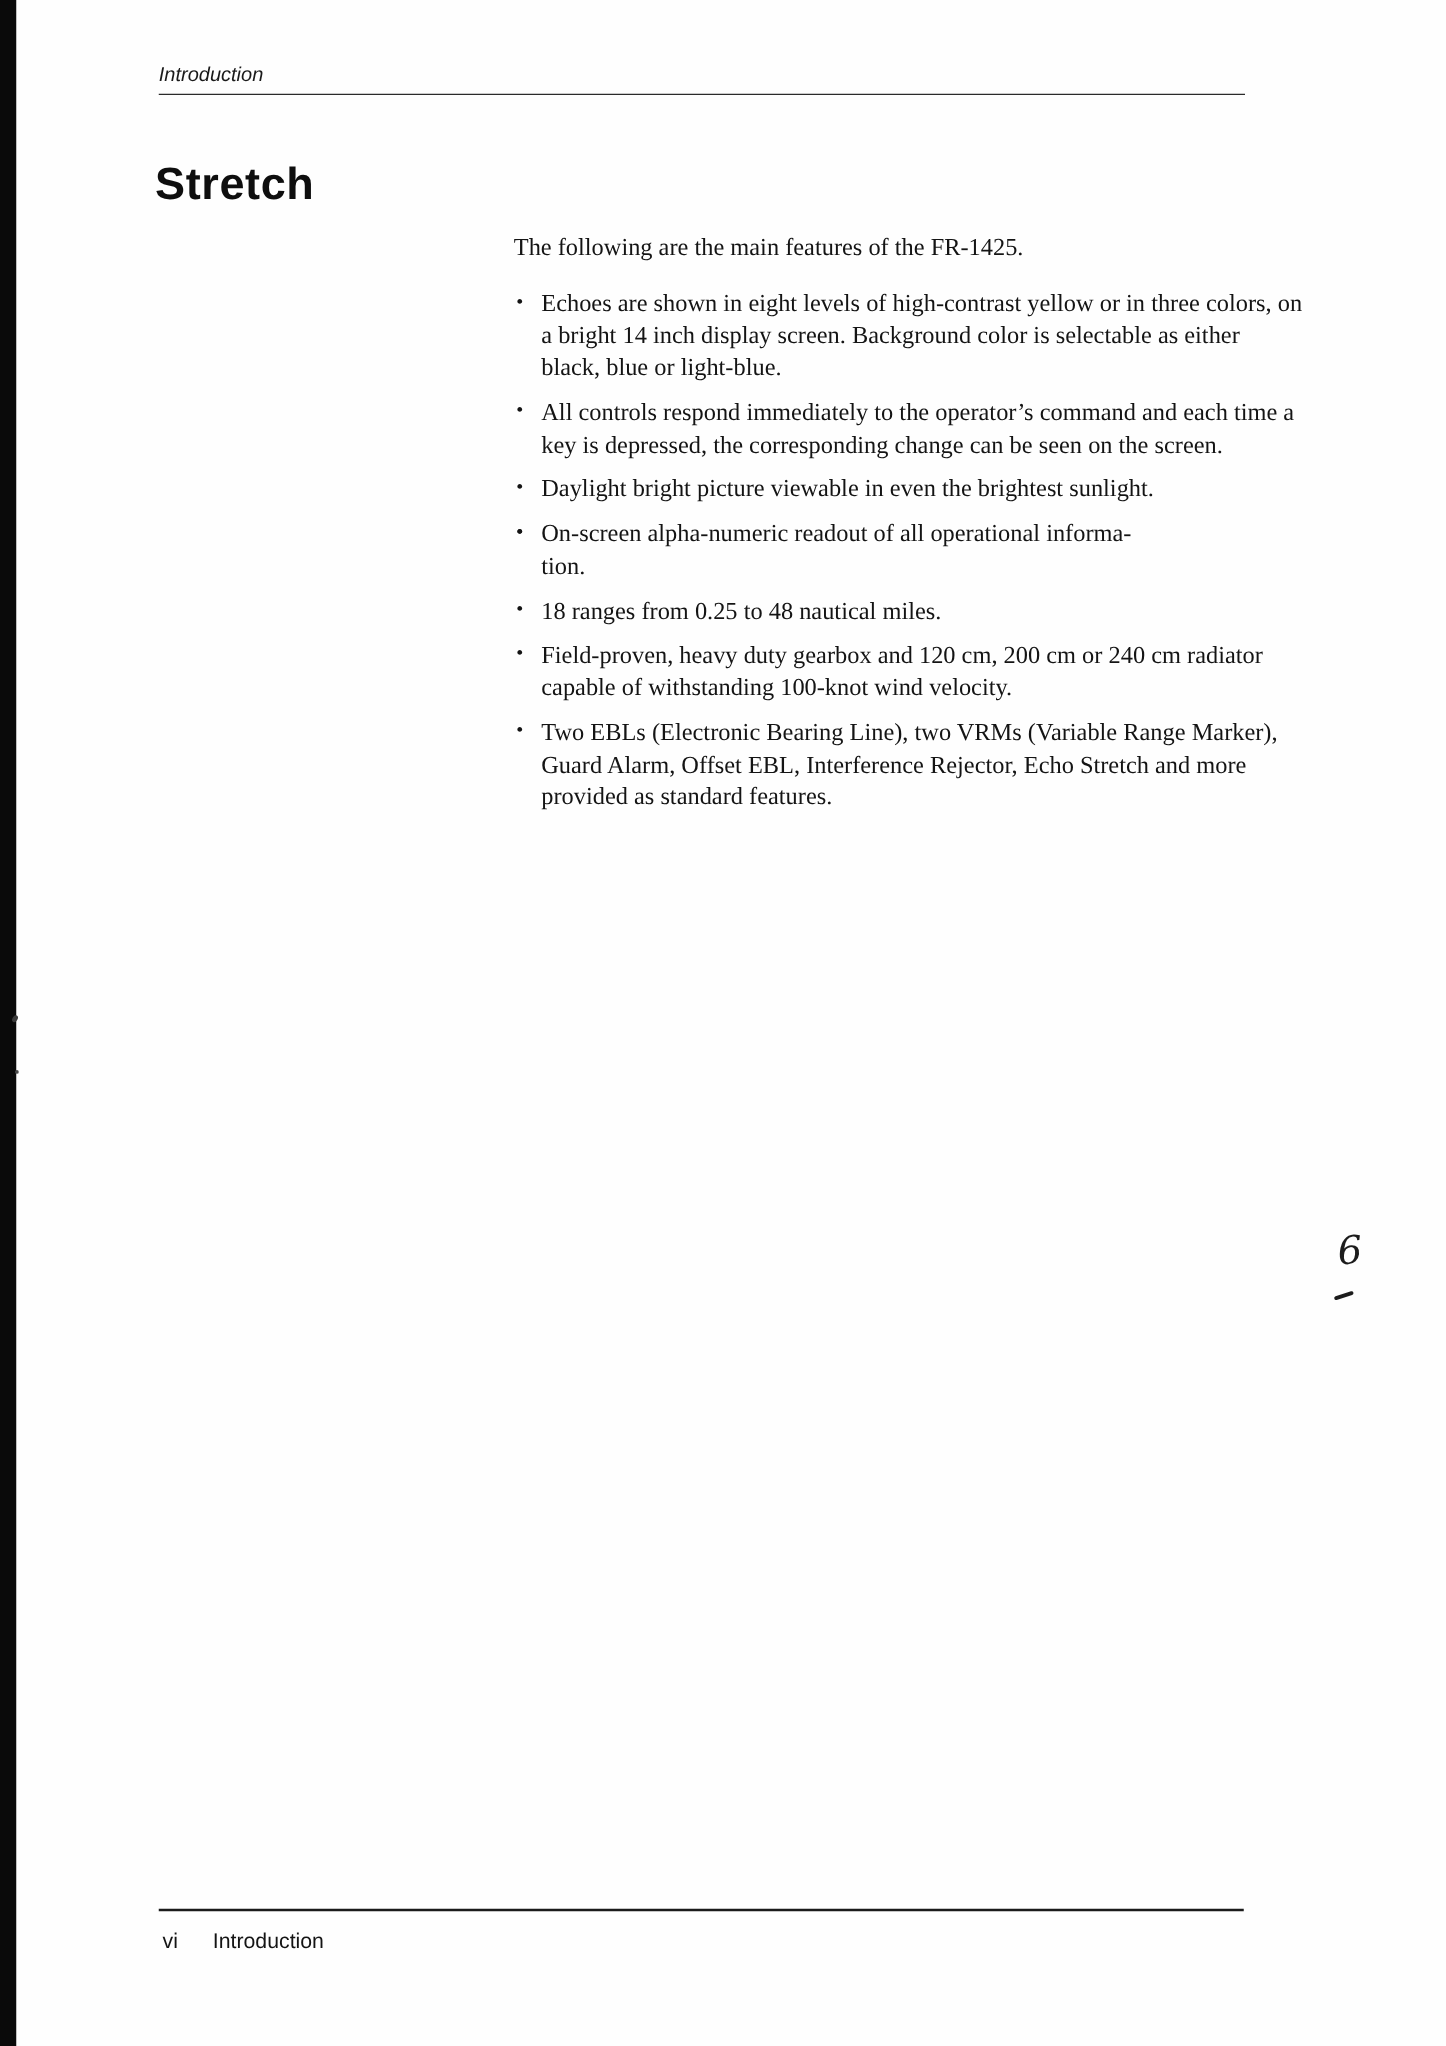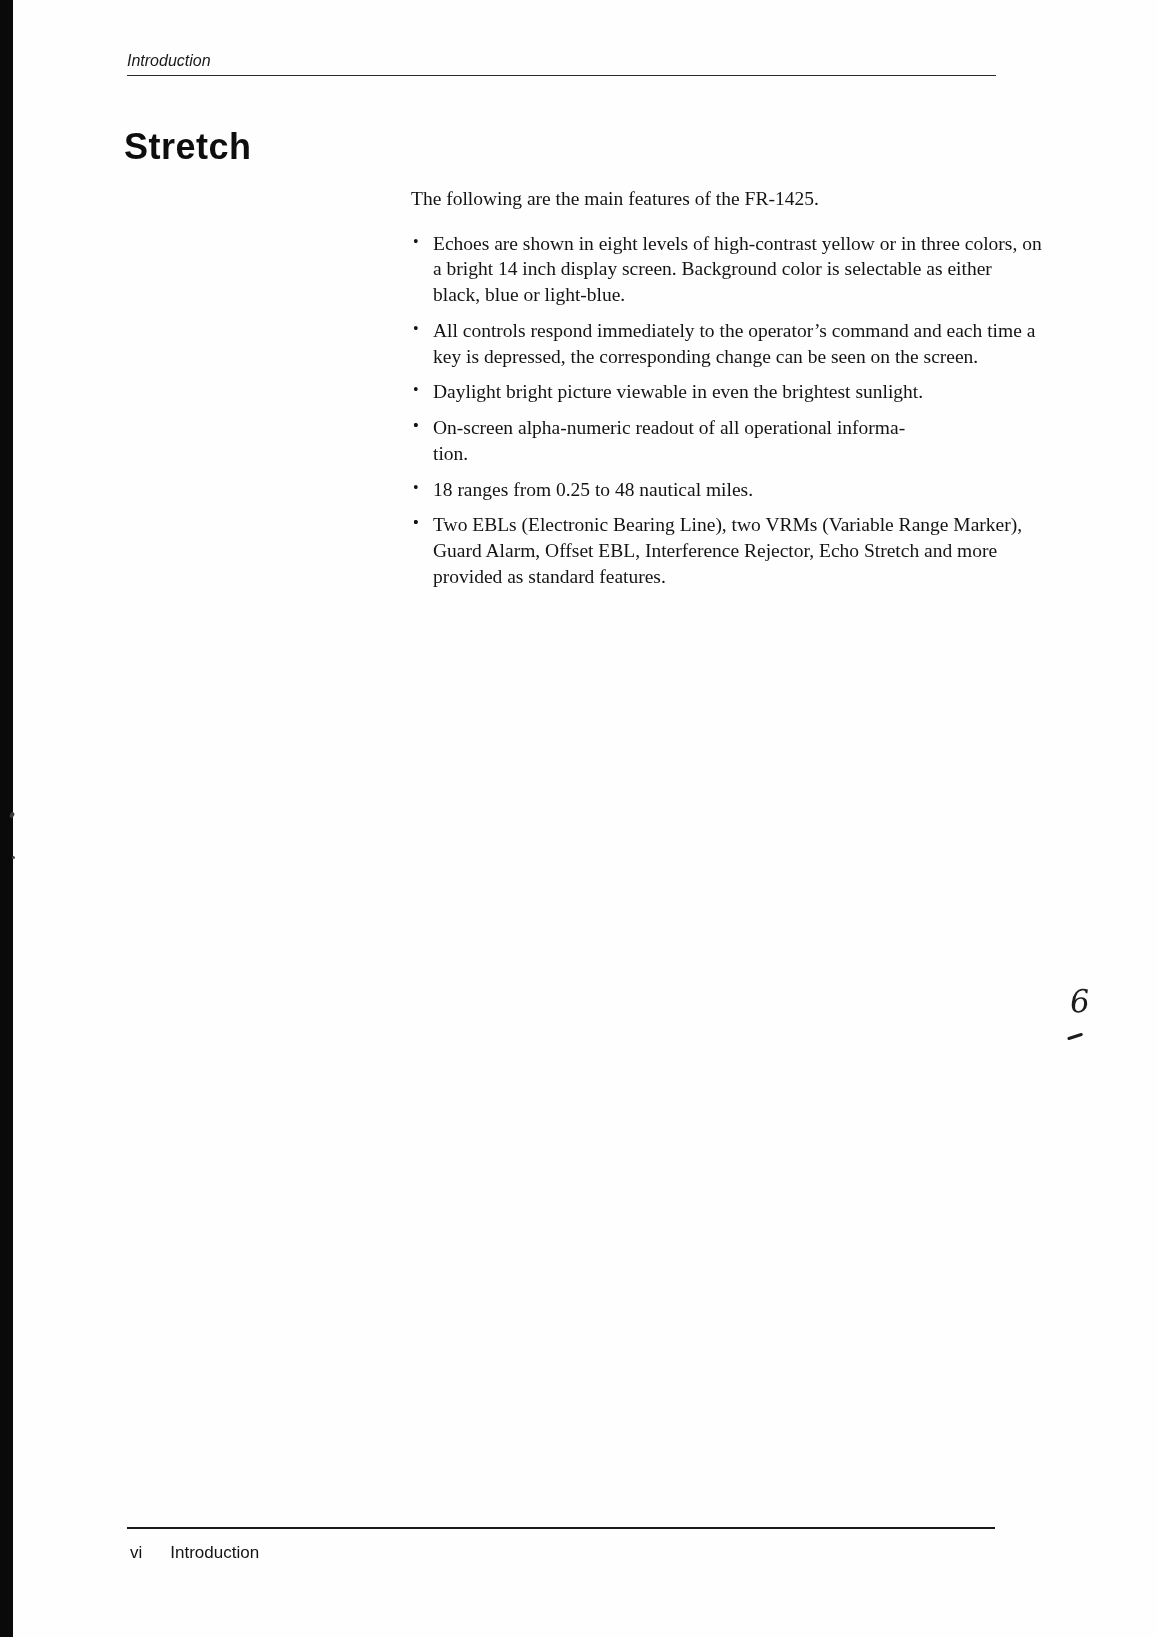--- a/index.html
+++ b/index.html
@@ -170,20 +170,21 @@
     <span class="dot">•</span>
     <span class="txt">On-screen alpha-numeric readout of all operational informa-
 tion.</span>
   </div>
   <div class="bullet">
     <span class="dot">•</span>
     <span class="txt">18 ranges from 0.25 to 48 nautical miles.</span>
   </div>
   <div class="bullet">
     <span class="dot">•</span>
+    <span class="txt">Field-proven, heavy duty gearbox and 120 cm, 200 cm or 240 cm radiator capable of withstanding 100-knot wind velocity.</span>
   </div>
   <div class="bullet">
     <span class="dot">•</span>
     <span class="txt">Two EBLs (Electronic Bearing Line), two VRMs (Variable Range Marker), Guard Alarm, Offset EBL, Interference Rejector, Echo Stretch and more provided as standard features.</span>
   </div>
 </div>
 
 <div class="handwritten-mark">6</div>
 <div class="handwritten-dash"></div>
 

